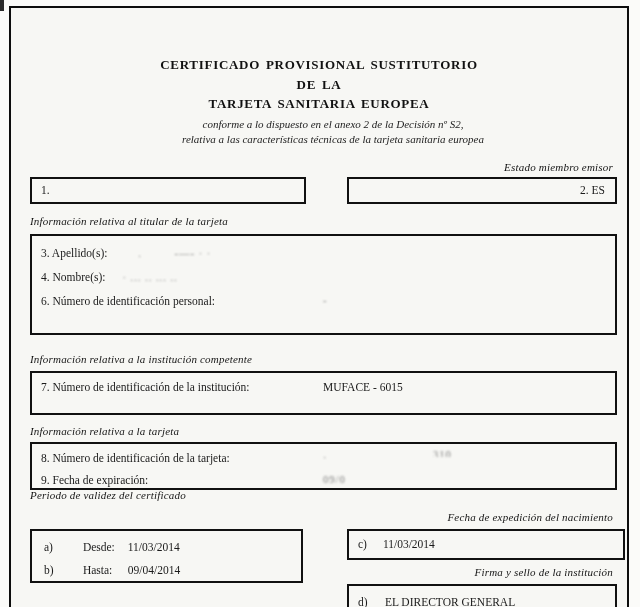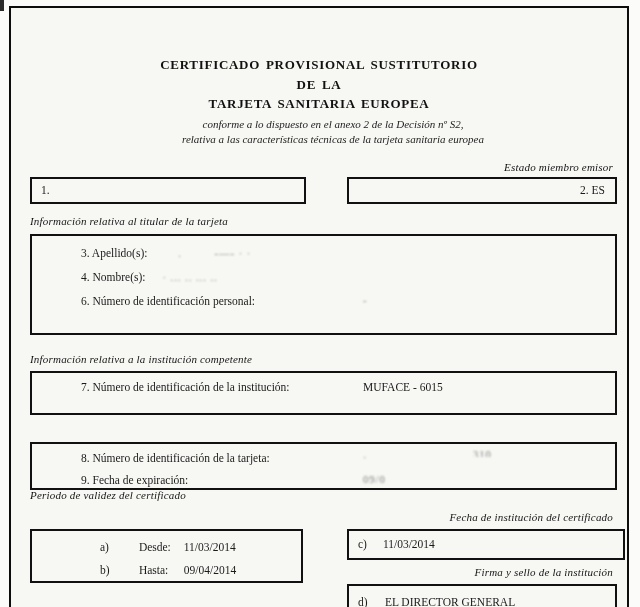--- a/index.html
+++ b/index.html
@@ -47,21 +47,21 @@
     letter-spacing: 0.2px;
     color: #151515;
     white-space: nowrap;
   }
   .fieldbox {
     position: absolute;
     border: 2px solid #111;
     font-size: 11.5px;
     color: #1a1a1a;
   }
-  .row { position: relative; white-space: nowrap; margin-left: 40px; }
+  .row { position: relative; white-space: nowrap; }
   .val-col { position: absolute; left: 282px; top: 0; }
   .val-col2 { position: absolute; left: 392px; top: 0; }
   .redacted {
     color: #5c5c5c;
     filter: blur(0.9px);
     opacity: 0.8;
     font-size: 10.5px;
     letter-spacing: 1px;
   }
   .topcut {
@@ -121,49 +121,50 @@
 
   <div class="heading" style="top:345px; left:19px;">Información relativa a la institución competente</div>
 
   <div class="fieldbox" style="left:19px; top:363px; width:587px; height:44px; padding-left:9px;">
     <div class="row" style="height:28px; line-height:28px;">
       <span>7. Número de identificación de la institución:</span>
       <span class="val-col">MUFACE - 6015</span>
     </div>
   </div>
 
+  <div class="heading" style="top:417px; left:19px;">Información relativa a la tarjeta</div>
 
   <div class="fieldbox" style="left:19px; top:434px; width:587px; height:48px; padding:3px 0 0 9px;">
     <div class="row" style="height:22px; line-height:22px;">
       <span>8. Número de identificación de la tarjeta:</span>
       <span class="val-col redacted">·</span>
       <span class="val-col2 redacted topcut">310</span>
     </div>
     <div class="row" style="height:22px; line-height:22px;">
       <span>9. Fecha de expiración:</span>
       <span class="val-col redacted">09/0</span>
     </div>
   </div>
 
   <div class="heading" style="top:481px; left:19px;">Periodo de validez del certificado</div>
 
-  <div class="fieldbox" style="left:19px; top:521px; width:273px; height:54px; padding:5px 0 0 28px;">
+  <div class="fieldbox" style="left:19px; top:521px; width:273px; height:54px; padding:5px 0 0 12px;">
     <div class="row" style="height:23px; line-height:23px;">
       <span class="marker" style="width:36px;">a)</span>
       <span class="marker" style="width:42px;">Desde:</span>
       <span>11/03/2014</span>
     </div>
     <div class="row" style="height:23px; line-height:23px;">
       <span class="marker" style="width:36px;">b)</span>
       <span class="marker" style="width:42px;">Hasta:</span>
       <span>09/04/2014</span>
     </div>
   </div>
 
-  <div class="heading" style="top:503px; right:14px;">Fecha de institución del certificado</div>
+  <div class="heading" style="top:503px; right:14px;">Fecha de expedición del nacimiento</div>
 
   <div class="fieldbox" style="left:336px; top:521px; width:278px; height:31px; line-height:26px; padding-left:9px;">
     <span class="marker" style="width:22px;">c)</span>
     <span>11/03/2014</span>
   </div>
 
   <div class="heading" style="top:558px; right:14px;">Firma y sello de la institución</div>
 
   <div class="fieldbox" style="left:336px; top:576px; width:270px; height:40px; padding:10px 0 0 9px;">
     <span class="marker" style="width:24px;">d)</span>

